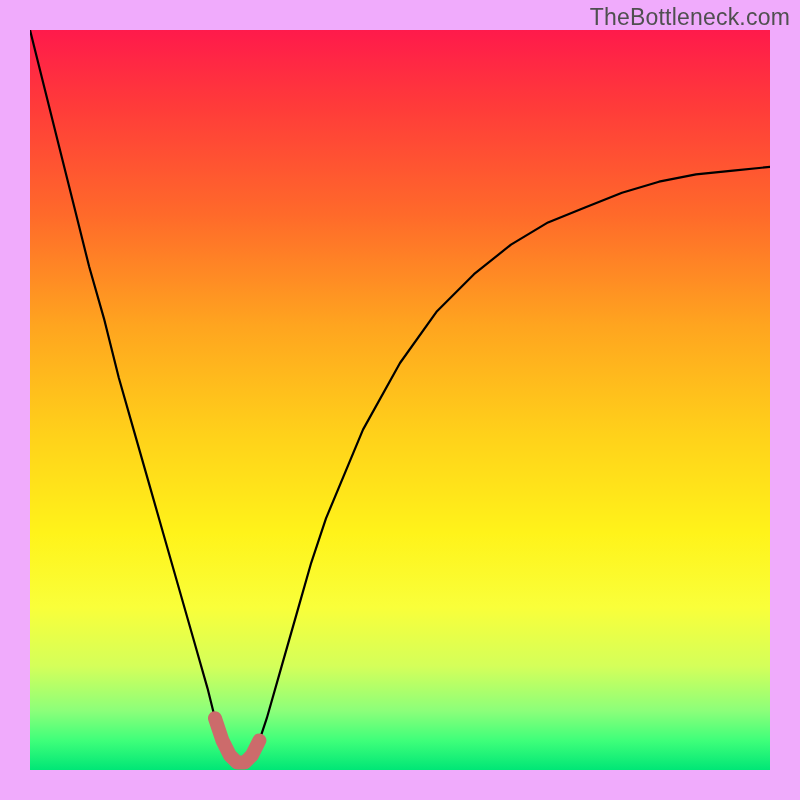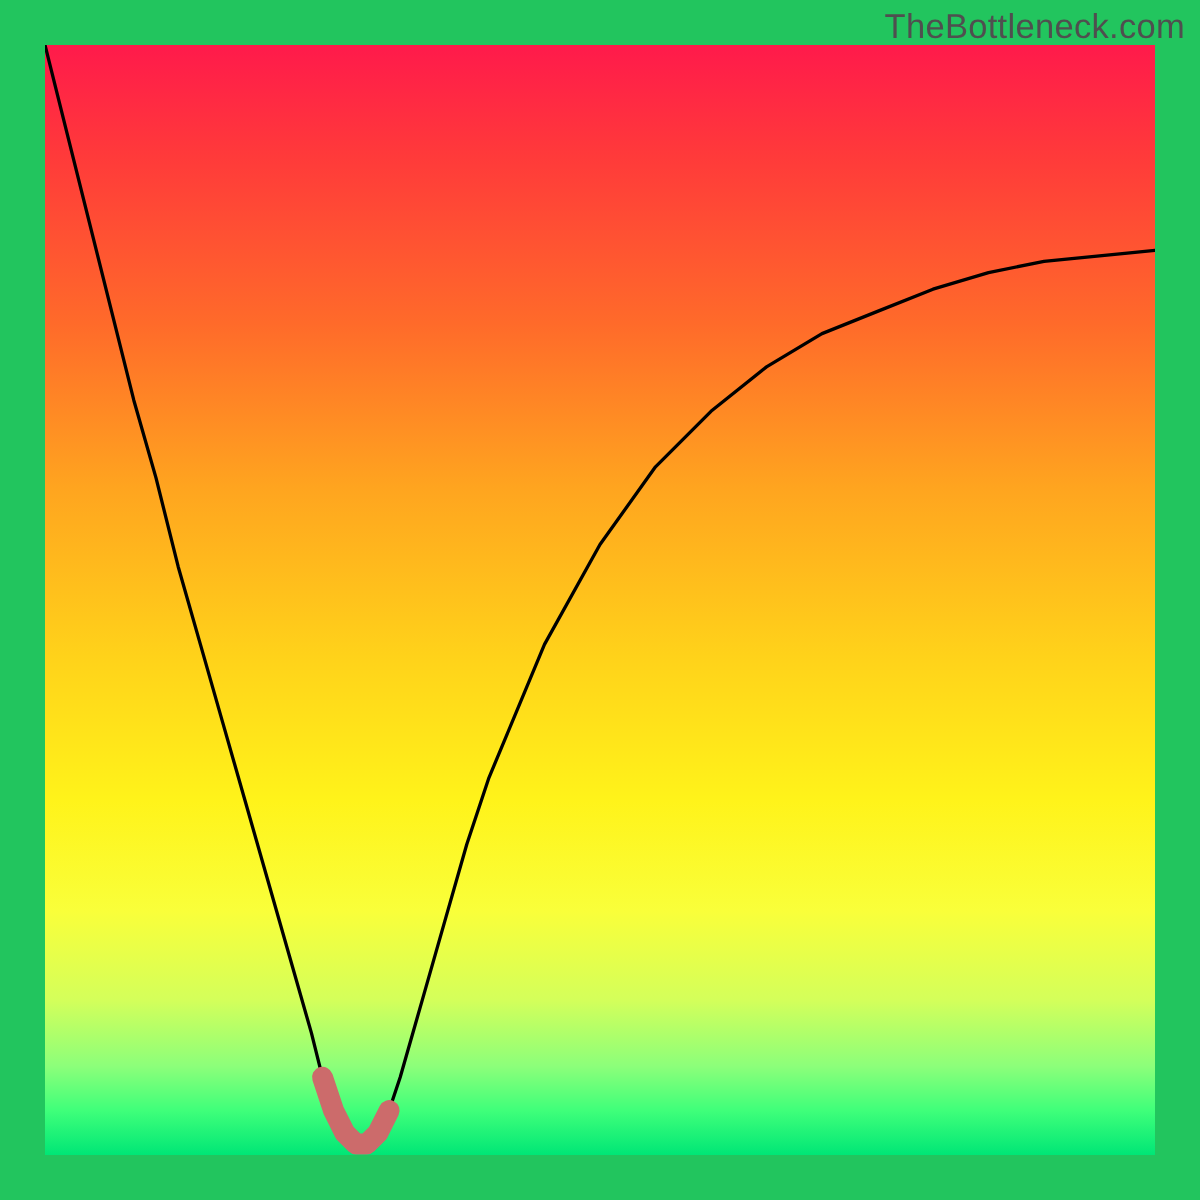--- a/index.html
+++ b/index.html
@@ -10,21 +10,21 @@
     overflow: hidden;
     background: #000;
     font-family: Arial, Helvetica, sans-serif;
   }
   .frame {
     position: absolute;
     top: 0;
     left: 0;
     width: 800px;
     height: 800px;
-    background: #22c55e;
+    background: #f0abfc;
   }
   .plot {
     position: absolute;
     top: 30px;
     left: 30px;
     width: 740px;
     height: 740px;
     overflow: hidden;
   }
   .gradient {

